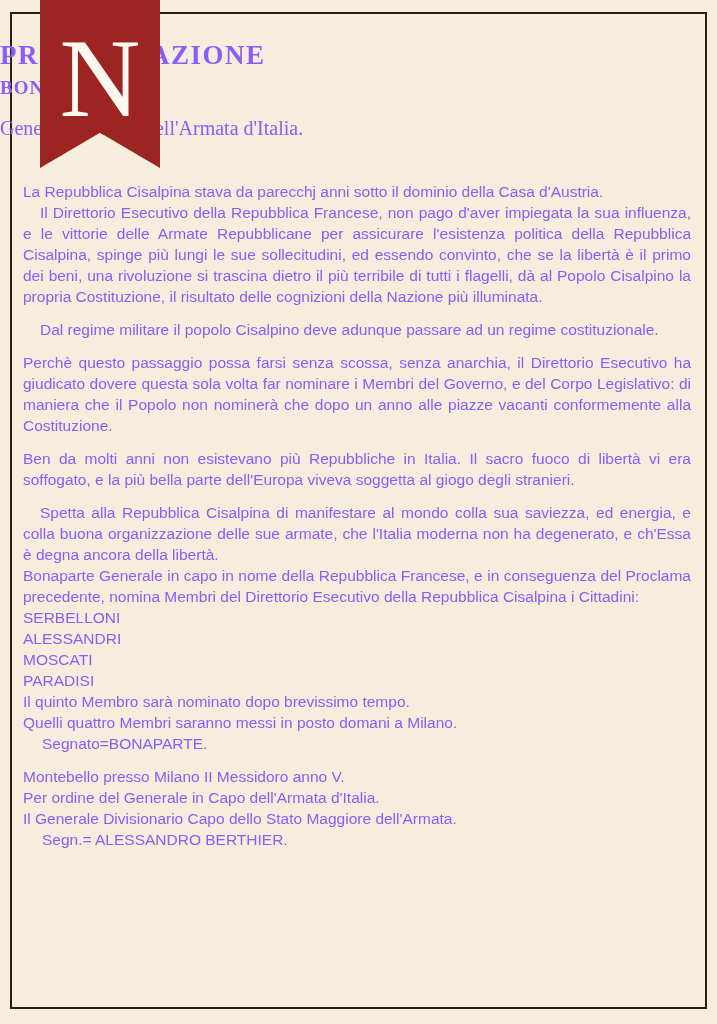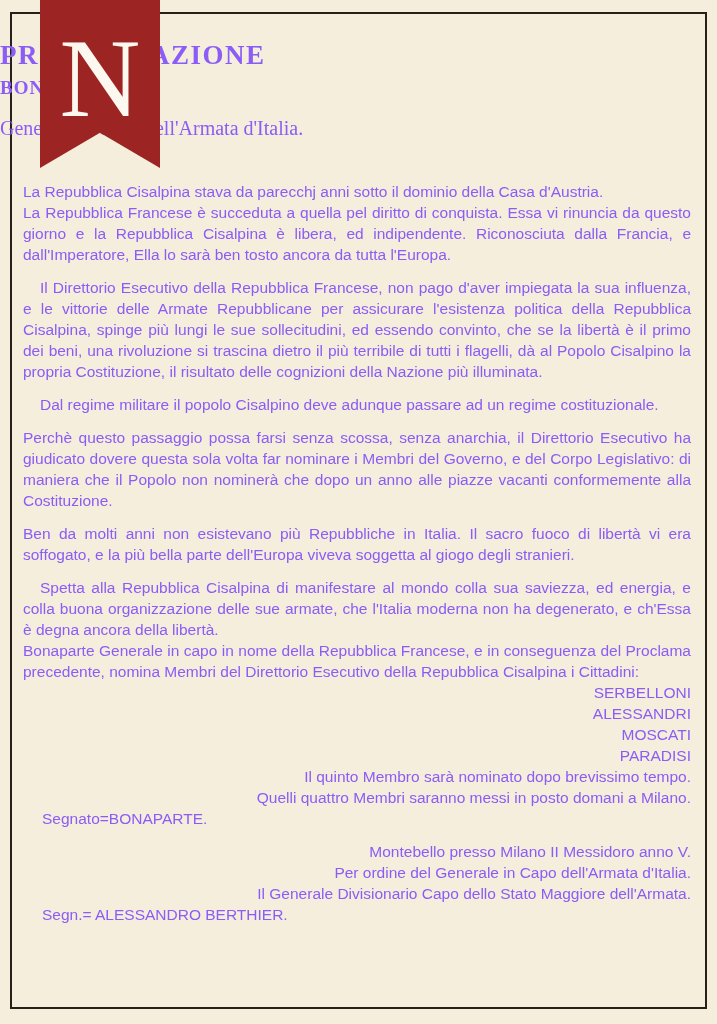--- a/index.html
+++ b/index.html
@@ -56,21 +56,21 @@
     position:relative;
     margin:41px 26px 0 23px;
     color:#8b5cf6;
     font-size:15.5px;
     line-height:21px;
     z-index:1;
   }
   .content p { margin:0; text-align:justify; }
   .content p.gap    { margin-bottom:12px; }
   .content p.indent { text-indent:17px; }
-  .content p.left   { text-align:right; }
+  .content p.left   { text-align:left; }
   .content p.sig    { padding-left:19px; text-align:left; }
 </style>
 </head>
 <body>
 
 <div class="page">
 
   <div class="frame"></div>
 
   <div class="ribbon">
@@ -78,21 +78,20 @@
   </div>
 
   <div class="header">
     <div class="title">PROCLAMAZIONE</div>
     <div class="subtitle">BONAPARTE</div>
     <div class="byline">Generale in Capo dell'Armata d'Italia.</div>
   </div>
 
   <div class="content">
     <p class="">La Repubblica Cisalpina stava da parecchj anni sotto il dominio della Casa d'Austria.</p>
-    <p class="gap">La Repubblica Francese è succeduta a quella pel diritto di conquista. Essa vi rinuncia da questo giorno e la Repubblica Cisalpina è libera, ed indipendente. Riconosciuta dalla Francia, e dall'Imperatore, Ella lo sarà ben tosto ancora da tutta l'Europa.</p>
     <p class="indent gap">Il Direttorio Esecutivo della Repubblica Francese, non pago d'aver impiegata la sua influenza, e le vittorie delle Armate Repubblicane per assicurare l'esistenza politica della Repubblica Cisalpina, spinge più lungi le sue sollecitudini, ed essendo convinto, che se la libertà è il primo dei beni, una rivoluzione si trascina dietro il più terribile di tutti i flagelli, dà al Popolo Cisalpino la propria Costituzione, il risultato delle cognizioni della Nazione più illuminata.</p>
     <p class="indent gap">Dal regime militare il popolo Cisalpino deve adunque passare ad un regime costituzionale.</p>
     <p class="gap">Perchè questo passaggio possa farsi senza scossa, senza anarchia, il Direttorio Esecutivo ha giudicato dovere questa sola volta far nominare i Membri del Governo, e del Corpo Legislativo: di maniera che il Popolo non nominerà che dopo un anno alle piazze vacanti conformemente alla Costituzione.</p>
     <p class="gap">Ben da molti anni non esistevano più Repubbliche in Italia. Il sacro fuoco di libertà vi era soffogato, e la più bella parte dell'Europa viveva soggetta al giogo degli stranieri.</p>
     <p class="indent">Spetta alla Repubblica Cisalpina di manifestare al mondo colla sua saviezza, ed energia, e colla buona organizzazione delle sue armate, che l'Italia moderna non ha degenerato, e ch'Essa è degna ancora della libertà.</p>
     <p class="">Bonaparte Generale in capo in nome della Repubblica Francese, e in conseguenza del Proclama precedente, nomina Membri del Direttorio Esecutivo della Repubblica Cisalpina i Cittadini:</p>
     <p class="left">SERBELLONI</p>
     <p class="left">ALESSANDRI</p>
     <p class="left">MOSCATI</p>
     <p class="left">PARADISI</p>

